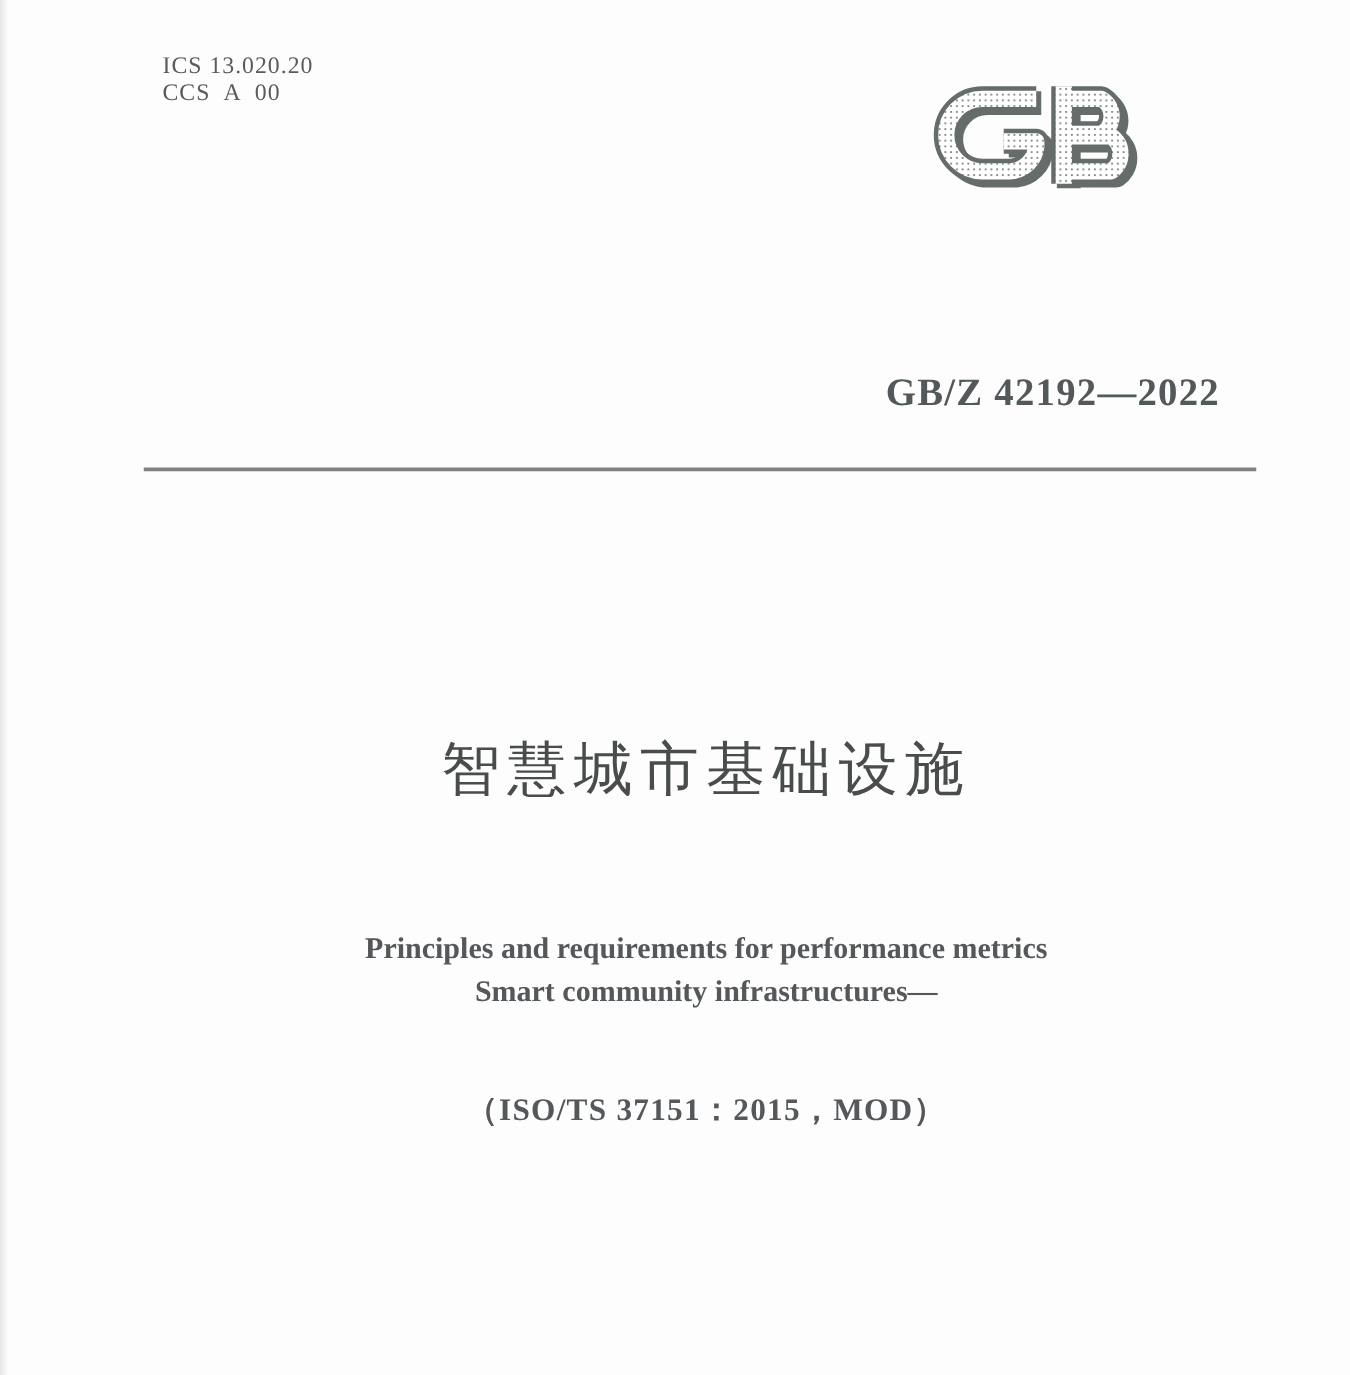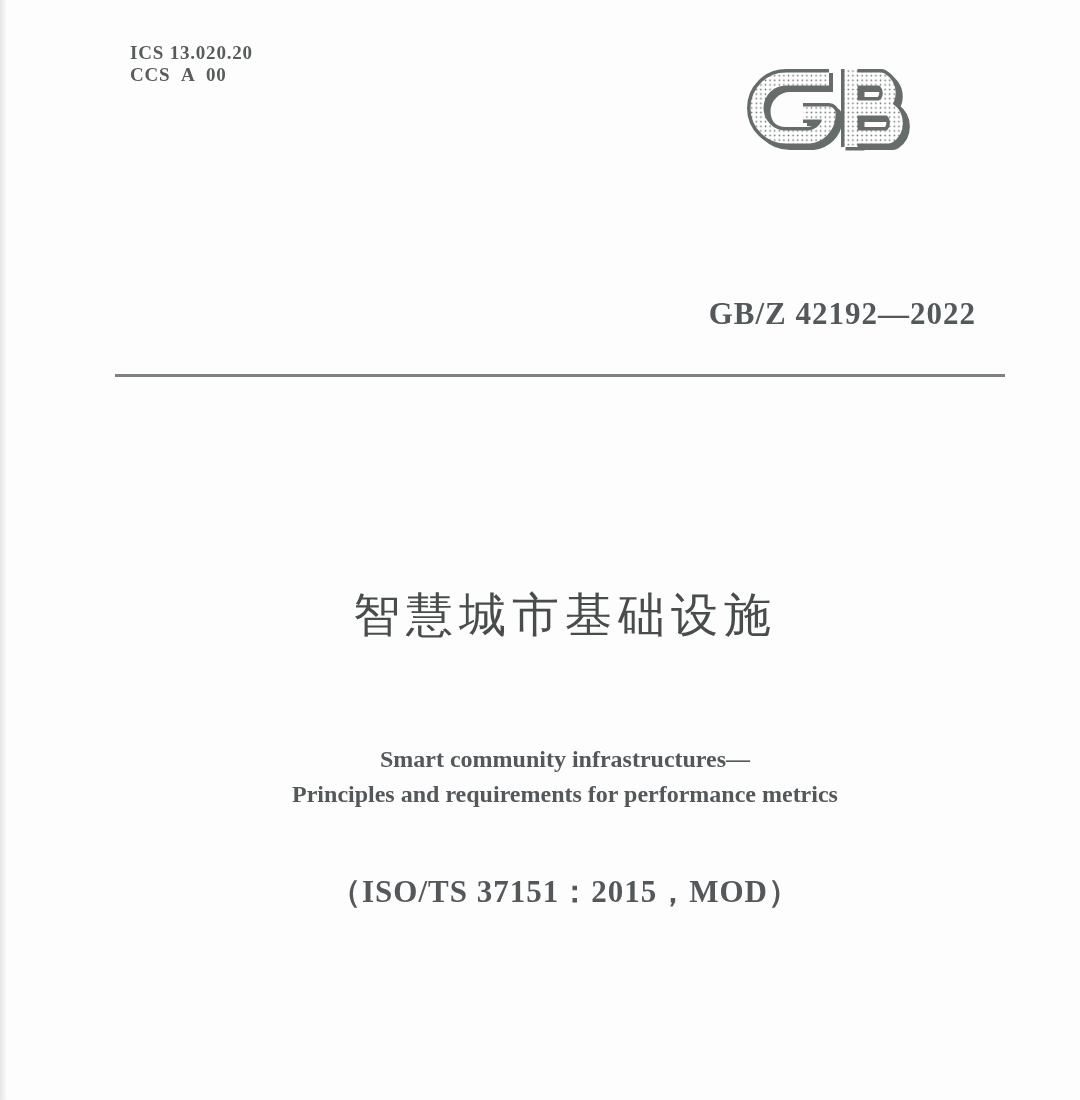--- a/index.html
+++ b/index.html
@@ -24,21 +24,21 @@
     width: 7px;
     background: linear-gradient(to right, #dcdcdc, rgba(255,255,255,0));
     opacity: 0.7;
     pointer-events: none;
   }
 
   .ics-block {
     position: absolute;
     left: 130px;
     top: 42px;
-    font-weight: bold;
+    font-weight: normal;
     font-size: 19px;
     line-height: 21px;
     letter-spacing: 0.8px;
     color: #585d5b;
   }
   .ics-block .ccs-line {
     word-spacing: 6px;
     margin-top: 1px;
   }
 
@@ -110,21 +110,21 @@
     color: #54585a;
   }
 
   .adoption-note {
     position: absolute;
     left: 105px;
     top: 871px;
     width: 920px;
     text-align: center;
     font-weight: bold;
-    font-size: 31px;
+    font-size: 25px;
     letter-spacing: 1px;
     color: #54585a;
   }
 </style>
 </head>
 <body>
 
 <div id="page">
 
   <div class="ics-block">
@@ -159,19 +159,19 @@
 
   <div class="std-number">GB/Z 42192—2022</div>
 
   <div class="rule"></div>
 
   <div class="title-cn">
     <div>智慧城市基础设施</div>
   </div>
 
   <div class="title-en">
+    <div>Principles and requirements for performance metrics</div>
     <div>Smart community infrastructures—</div>
-    <div>Principles and requirements for performance metrics</div>
   </div>
 
   <div class="adoption-note">（ISO/TS 37151：2015，MOD）</div>
 
 </div>
 
 </body></html>

